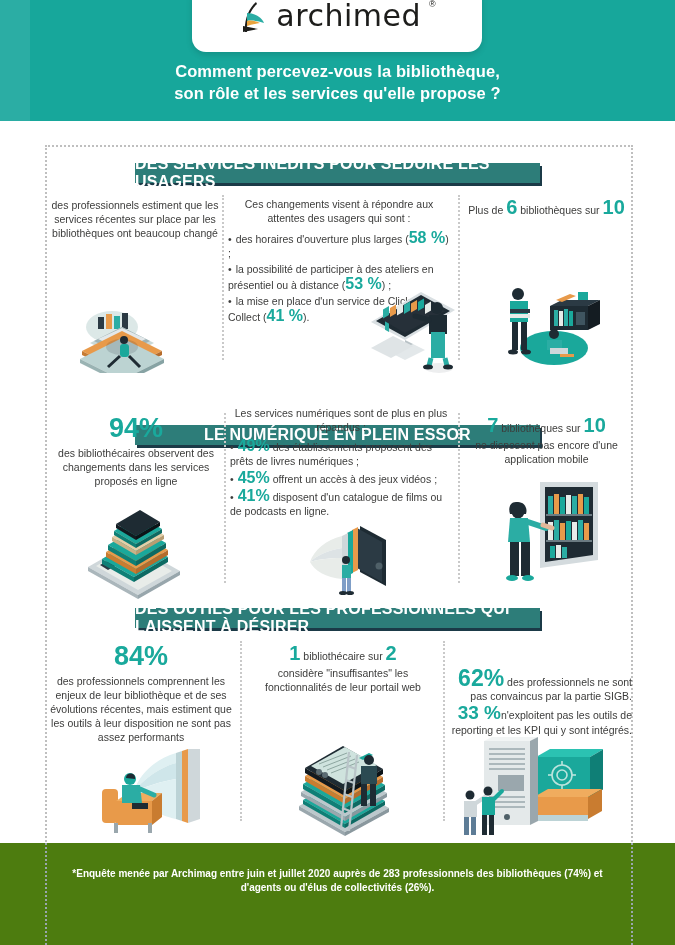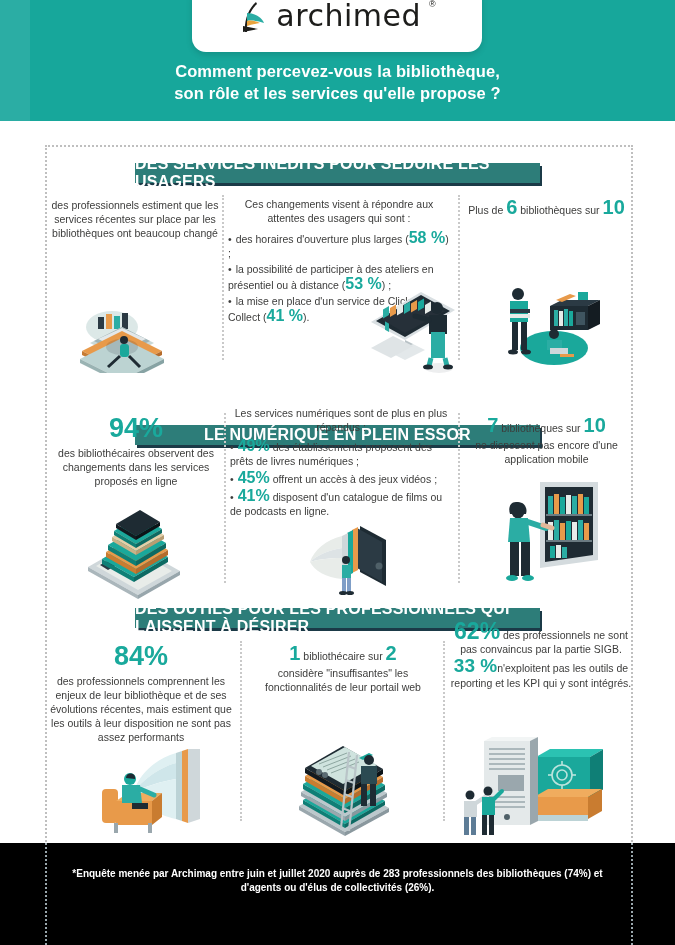--- a/index.html
+++ b/index.html
@@ -65,21 +65,21 @@
   .big-in{color:#19a99c;font-weight:bold;font-size:20px;line-height:20px;}
   .big-in-sm{color:#19a99c;font-weight:bold;font-size:16px;line-height:16px;}
   .sub{display:block;margin-top:3px;}
   .bullets{margin:0;padding:0;list-style:none;}
   .bullets li{margin:0 0 2px 0;}
   .dot::before{content:"\2022";color:#3c3c3b;margin-right:4px;}
   .vsep{position:absolute;border-left:2px dotted #c9c9c9;}
   
   .footer{
     position:absolute;left:0;top:843px;width:675px;height:102px;
-    background:#000000;
+    background:#4d7c0f;
   }
   .footer-dots-l{position:absolute;left:45px;top:0;height:102px;border-left:2px dotted #9aa7ad;}
   .footer-dots-r{position:absolute;left:631px;top:0;height:102px;border-left:2px dotted #9aa7ad;}
   .footer-text{
     position:absolute;left:60px;top:24px;width:555px;
     color:#ffffff;text-align:center;font-size:10px;line-height:14px;font-weight:bold;
   }
   .art{position:absolute;}
   .art svg{display:block;}
 </style>
@@ -360,21 +360,21 @@
   <span>
     <span class="big-in">1</span>
     <span>bibliothécaire sur</span>
     <span class="big-in">2</span>
   </span>
   <span class="sub">considère "insuffisantes" les fonctionnalités de leur portail web</span>
 </div>
 
 <div class="vsep" style="left:443px;top:641px;height:180px;"></div>
 
-<div class="col" style="left:450px;top:621px;width:182px;">
+<div class="col" style="left:450px;top:668px;width:182px;text-align:right;">
   <span>
     <span class="big-in" style="font-size:23px;">62%</span>
     <span>des professionnels ne sont pas convaincus par la partie SIGB.</span>
   </span>
   <span>
     <span class="big-in" style="font-size:19px;">33 %</span><span>n'exploitent pas les outils de reporting et les KPI qui y sont intégrés.</span>
   </span>
 </div>
 
 <div class="art" style="left:88px;top:745px;">

